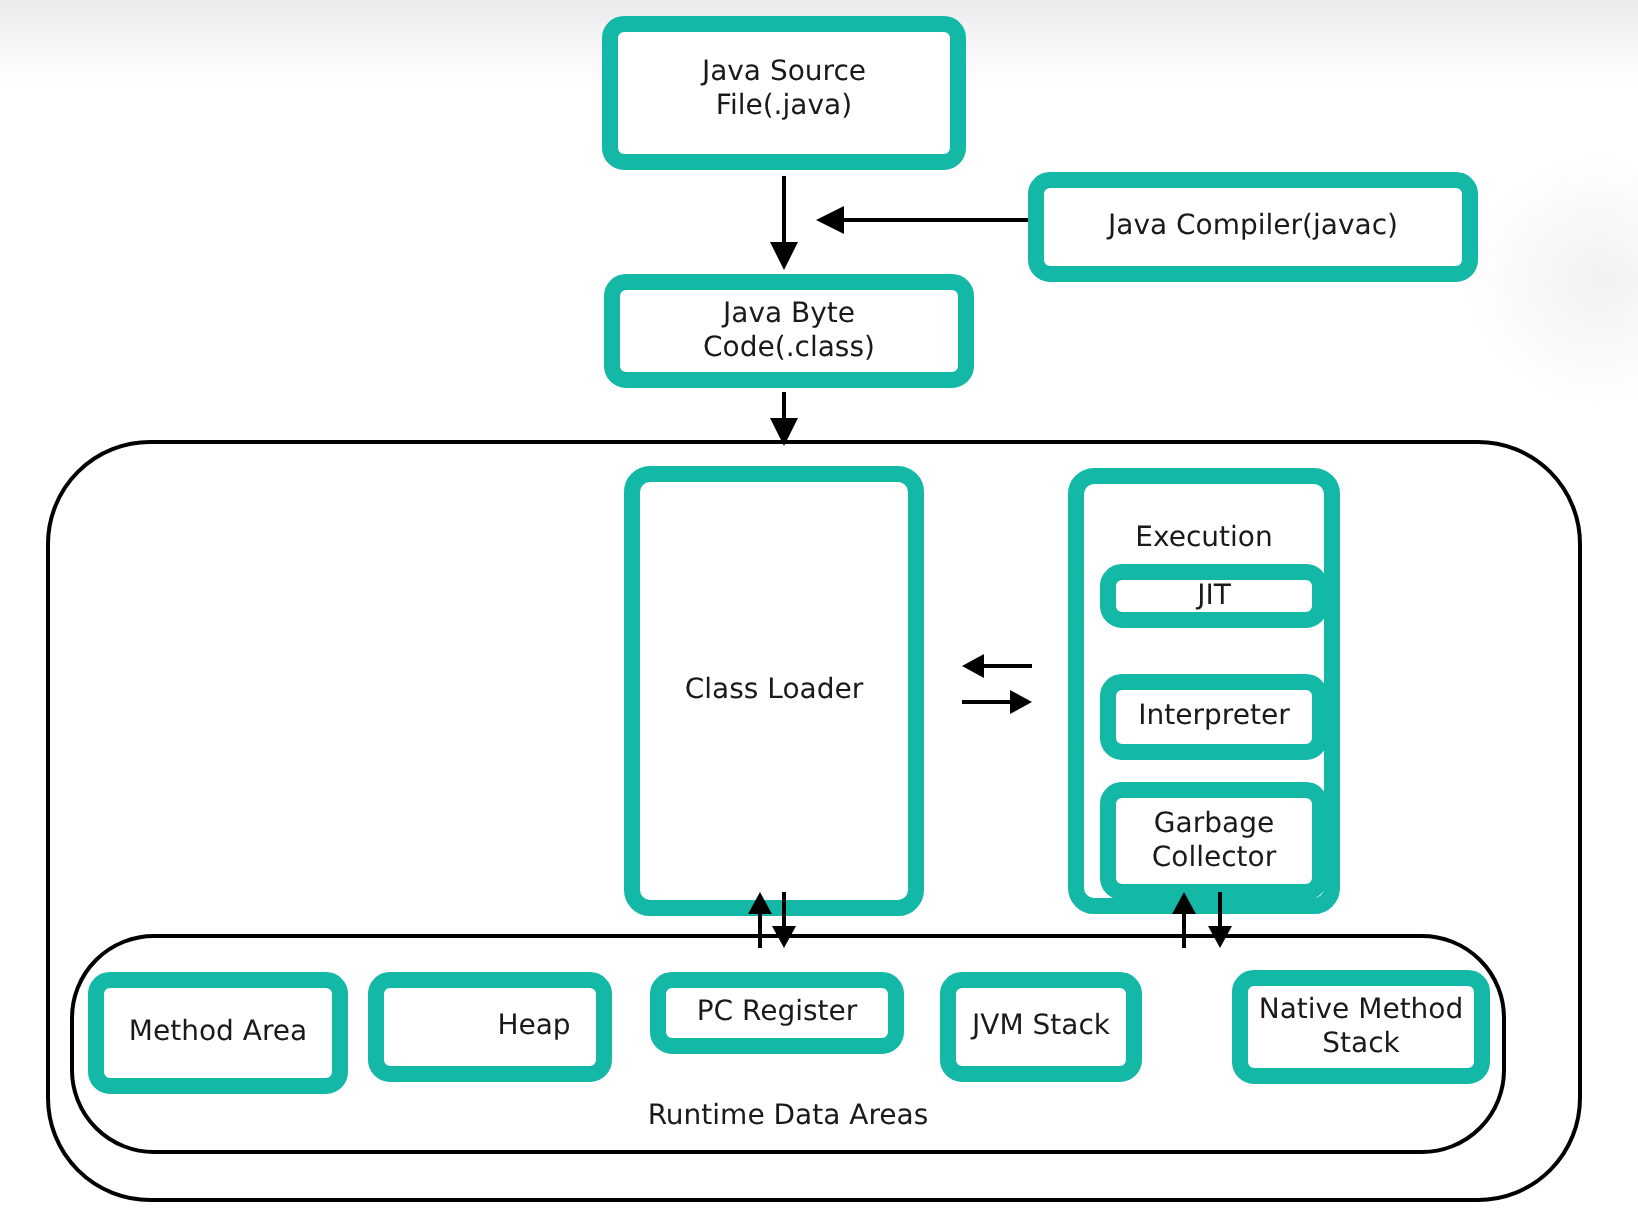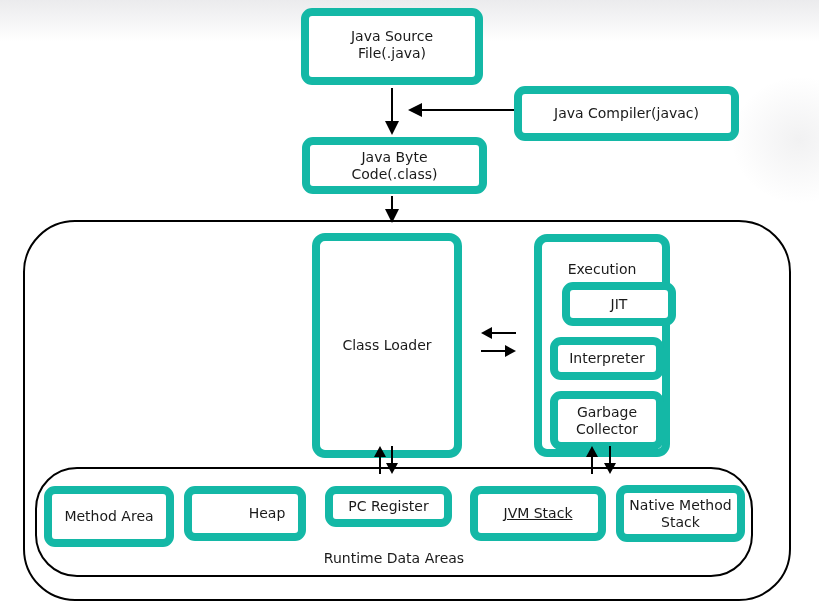--- a/index.html
+++ b/index.html
@@ -71,21 +71,21 @@
   </div>
 
   <div class="container-rect" style="left:23px;top:220px;width:768px;height:381px;border-radius:52px;"></div>
 
   <div class="node" style="left:312px;top:233px;width:150px;height:225px;border-radius:13px;align-items:center;">
     <span class="lbl">Class Loader</span>
   </div>
 
   <div class="node" style="left:534px;top:234px;width:136px;height:223px;border-radius:13px;align-items:flex-start;">
     <div class="section-label" style="top:19px;">Execution</div>
-    <div class="node" style="left:20px;top:40px;width:114px;height:44px;text-align:right;">
+    <div class="node" style="left:8px;top:40px;width:114px;height:32px;text-align:right;">
       <span class="lbl">JIT</span>
     </div>
     <div class="node" style="left:8px;top:95px;width:114px;height:43px;">
       <span class="lbl">Interpreter</span>
     </div>
     <div class="node" style="left:8px;top:149px;width:114px;height:59px;">
       <span class="lbl">Garbage
 Collector</span>
     </div>
   </div>
@@ -93,21 +93,21 @@
   <div class="container-rect" style="left:35px;top:467px;width:718px;height:110px;border-radius:42px;">
     <div class="node" style="left:7px;top:17px;width:130px;height:61px;">
       <span class="lbl">Method Area</span>
     </div>
     <div class="node" style="left:147px;top:17px;width:122px;height:55px;padding-left:44px;">
       <span class="lbl">Heap</span>
     </div>
     <div class="node" style="left:288px;top:17px;width:127px;height:41px;">
       <span class="lbl">PC Register</span>
     </div>
-    <div class="node" style="left:433px;top:17px;width:136px;height:55px;text-decoration:underline;">
+    <div class="node" style="left:433px;top:17px;width:101px;height:55px;">
       <span class="lbl">JVM Stack</span>
     </div>
     <div class="node" style="left:579px;top:16px;width:129px;height:57px;justify-content:center;">
       <span class="lbl">Native Method
 Stack</span>
     </div>
     <div class="section-label" style="bottom:8px;">Runtime Data Areas</div>
   </div>
 
   <svg class="arrow" style="left:385px;top:88px;" width="14" height="47">

